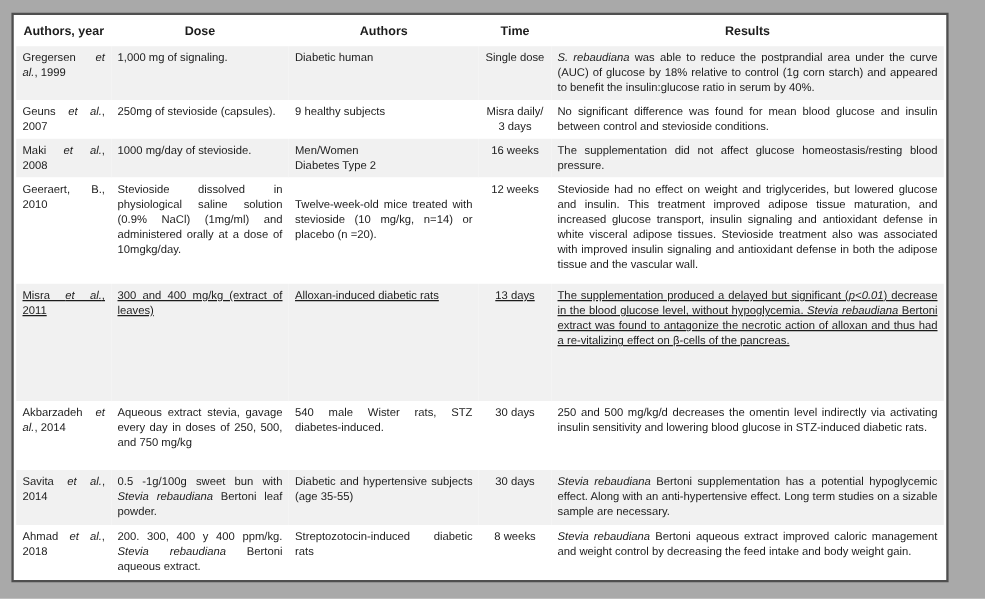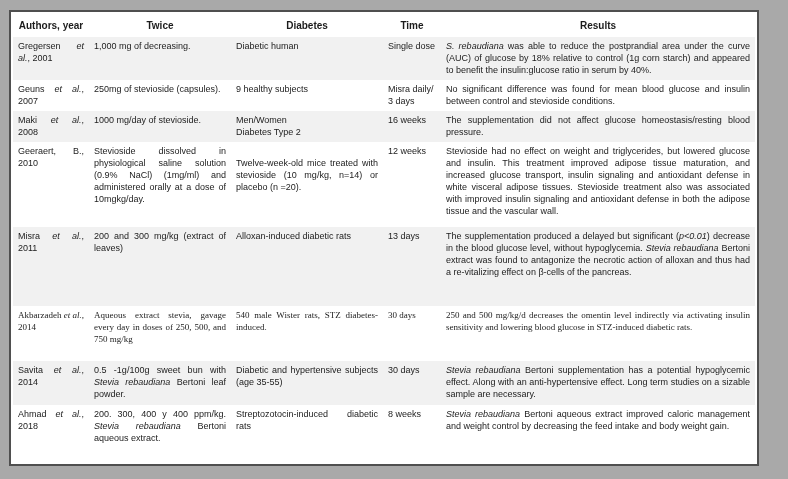--- a/index.html
+++ b/index.html
@@ -43,56 +43,56 @@
   }
   td {
     vertical-align: top;
     padding: 3px 5px 4px 5px;
     line-height: 12px;
     word-wrap: break-word;
   }
   tbody tr:nth-child(odd) { background: #f1f1f1; }
   tbody tr:nth-child(even) { background: #ffffff; }
   .para { text-align: justify; }
-  td.col-time .para { text-align: left; }
+  td.col-time .para { text-align: center; }
   
   tbody tr:nth-child(4) td { padding-bottom: 10px; margin-top: 43px; }
-  tbody tr:nth-child(5) td { padding-bottom: 28px; }
-  tbody tr:nth-child(6) td { padding-bottom: 16px; font-family: Liberation Serif, serif; }
+  tbody tr:nth-child(5) td { padding-bottom: 43px; text-decoration: underline; }
+  tbody tr:nth-child(6) td { padding-bottom: 16px; }
   tbody tr:nth-child(7) td { padding-bottom: 5px; margin-left: 32px; }
   i { font-style: italic; }
 </style>
 </head>
 <body>
 
 <div class="panel">
   <table>
     <colgroup>
       <col style="width:76px">
       <col style="width:142px">
       <col style="width:152px">
       <col style="width:58px">
       <col>
     </colgroup>
     <thead>
       <tr>
         <th>Authors, year</th>
-        <th>Twice</th>
-        <th>Diabetes</th>
+        <th>Dose</th>
+        <th>Authors</th>
         <th>Time</th>
         <th>Results</th>
       </tr>
     </thead>
     <tbody>
         <tr>
           <td class="col-authors">
-            <div class="para"><span>Gregersen </span><i>et al.</i><span>, 2001</span></div>
-          </td>
-          <td class="col-dose">
-            <div class="para"><span>1,000 mg of decreasing.</span></div>
+            <div class="para"><span>Gregersen </span><i>et al.</i><span>, 1999</span></div>
+          </td>
+          <td class="col-dose">
+            <div class="para"><span>1,000 mg of signaling.</span></div>
           </td>
           <td class="col-subjects">
             <div class="para"><span>Diabetic human</span></div>
           </td>
           <td class="col-time">
             <div class="para"><span>Single dose</span></div>
           </td>
           <td class="col-results">
             <div class="para"><i>S. rebaudiana</i><span> was able to reduce the postprandial area under the curve (AUC) of glucose by 18% relative to control (1g corn starch) and appeared to benefit the insulin:glucose ratio in serum by 40%.</span></div>
           </td>
@@ -149,21 +149,21 @@
           </td>
           <td class="col-results">
             <div class="para"><span>Stevioside had no effect on weight and triglycerides, but lowered glucose and insulin. This treatment improved adipose tissue maturation, and increased glucose transport, insulin signaling and antioxidant defense in white visceral adipose tissues. Stevioside treatment also was associated with improved insulin signaling and antioxidant defense in both the adipose tissue and the vascular wall.</span></div>
           </td>
         </tr>
         <tr>
           <td class="col-authors">
             <div class="para"><span>Misra </span><i>et al.</i><span>, 2011</span></div>
           </td>
           <td class="col-dose">
-            <div class="para"><span>200 and 300 mg/kg (extract of leaves)</span></div>
+            <div class="para"><span>300 and 400 mg/kg (extract of leaves)</span></div>
           </td>
           <td class="col-subjects">
             <div class="para"><span>Alloxan-induced diabetic rats</span></div>
           </td>
           <td class="col-time">
             <div class="para"><span>13 days</span></div>
           </td>
           <td class="col-results">
             <div class="para"><span>The supplementation produced a delayed but significant (</span><i>p&lt;0.01</i><span>) decrease in the blood glucose level, without hypoglycemia. </span><i>Stevia rebaudiana</i><span> Bertoni extract was found to antagonize the necrotic action of alloxan and thus had a re-vitalizing effect on β-cells of the pancreas.</span></div>
           </td>

